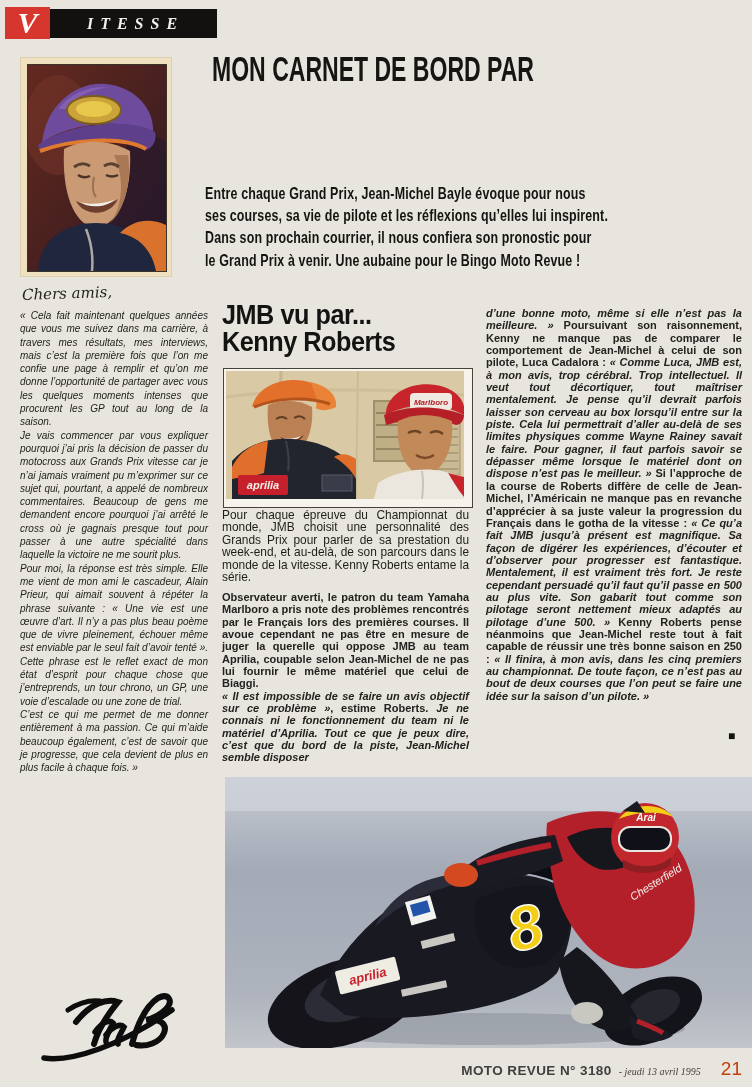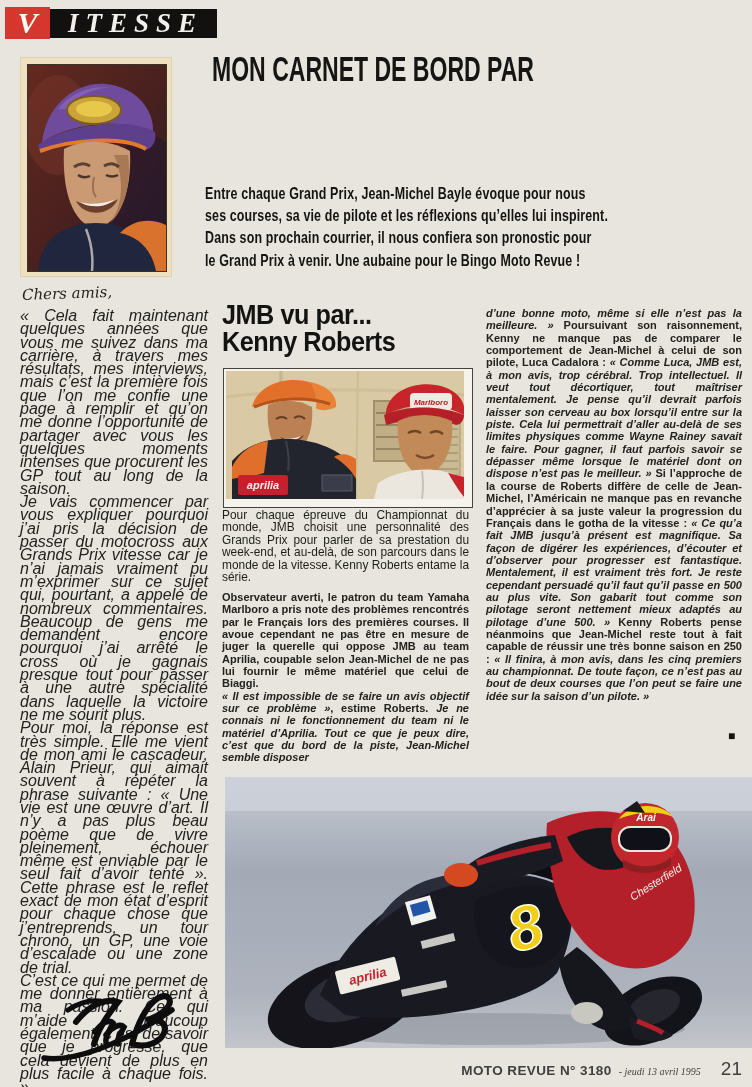--- a/index.html
+++ b/index.html
@@ -4,61 +4,61 @@
 <style>
   html,body{margin:0;padding:0;background:#cfcdc6;}
   .page{position:relative;width:752px;height:1087px;background:#e7e5dd;overflow:hidden;
         font-family:"Liberation Sans",sans-serif;color:#1c1c1a;}
   .abs{position:absolute;}
 
   
   .banner-red{left:5px;top:7px;width:45px;height:32px;background:#d6362e;display:flex;align-items:center;justify-content:center;}
   .banner-red span{font-family:"Liberation Serif",serif;font-style:italic;font-weight:700;font-size:30px;color:#fdfbf5;}
   .banner-black{left:50px;top:9px;width:167px;height:29px;background:#12110f;display:flex;align-items:center;justify-content:center;}
-  .banner-black span{font-family:"Liberation Serif",serif;font-style:italic;font-weight:700;font-size:27px;
+  .banner-black span{font-family:"Liberation Serif",serif;font-style:italic;font-weight:700;font-size:16px;
         letter-spacing:7px;color:#f2f0ea;padding-left:4px;}
 
   
   .portrait-frame{left:20px;top:57px;width:152px;height:220px;background:#efe1c0;box-shadow:0 0 0 1px #ddd0ae inset;}
   .portrait-frame svg{position:absolute;left:7px;top:7px;border:1px solid #3a332c;}
 
   
   .kicker-wrap{left:212px;top:53px;}
   .title-wrap{left:207px;top:82px;}
   svg text{font-family:"Liberation Sans",sans-serif;}
   .intro{left:205px;top:182px;width:600px;font-size:17.3px;font-weight:800;line-height:22.2px;
          transform:scaleX(.72);transform-origin:left top;white-space:pre-line;color:#141412;letter-spacing:.2px;}
 
   
   .letter{left:20px;top:286px;width:188px;}
   .salutation{font-family:"DejaVu Serif",serif;font-style:italic;font-size:15px;color:#25231f;
               transform:rotate(-2deg);transform-origin:left;margin:0 0 5px 2px;}
   .paras p{margin:0;}
-  .letter .paras p{font-style:italic;font-size:16px;line-height:13.3px;text-align:justify;color:#232220;}
+  .letter .paras p{font-style:italic;font-size:10px;line-height:13.3px;text-align:justify;color:#232220;}
   .signature{left:38px;top:988px;}
 
   
   .mid-heading{left:222px;top:302px;font-size:28px;font-weight:900;line-height:26.5px;letter-spacing:-.5px;
                transform:scaleX(.9);transform-origin:left top;white-space:pre-line;color:#131311;}
   .kenny-frame{left:223px;top:368px;width:244px;height:134px;border:1px solid #474339;background:#f5f3ec;padding:2px;}
   .caption{left:222px;top:509px;width:247px;font-size:11.9px;line-height:12.4px;text-align:justify;color:#1e1e1a;}
   .bodytext p{margin:0;font-size:11px;line-height:12.35px;text-align:justify;color:#232220;font-weight:bold;}
   .it{font-style:italic;}
   .mid-body{left:222px;top:591px;width:247px;}
   .right-body{left:486px;top:307px;width:256px;}
   .endmark{left:728px;top:729px;font-size:12px;color:#12120e;}
 
   
   .action{left:225px;top:777px;}
 
   
   .footer{left:0;top:1058px;width:742px;display:flex;justify-content:flex-end;align-items:baseline;}
   .foot-mag{font-weight:bold;font-size:13.5px;letter-spacing:.4px;color:#404040;}
   .foot-date{font-family:"Liberation Serif",serif;font-style:italic;font-size:10px;color:#44423c;margin-left:7px;}
-  .foot-page{font-size:19px;margin-left:20px;color:#404040;}
+  .foot-page{font-size:19px;margin-left:20px;color:#c2410c;}
 </style>
 </head>
 <body>
 
 <div class="page">
 
   <div class="abs banner-red">
     <span>V</span>
   </div>
   <div class="abs banner-black">

